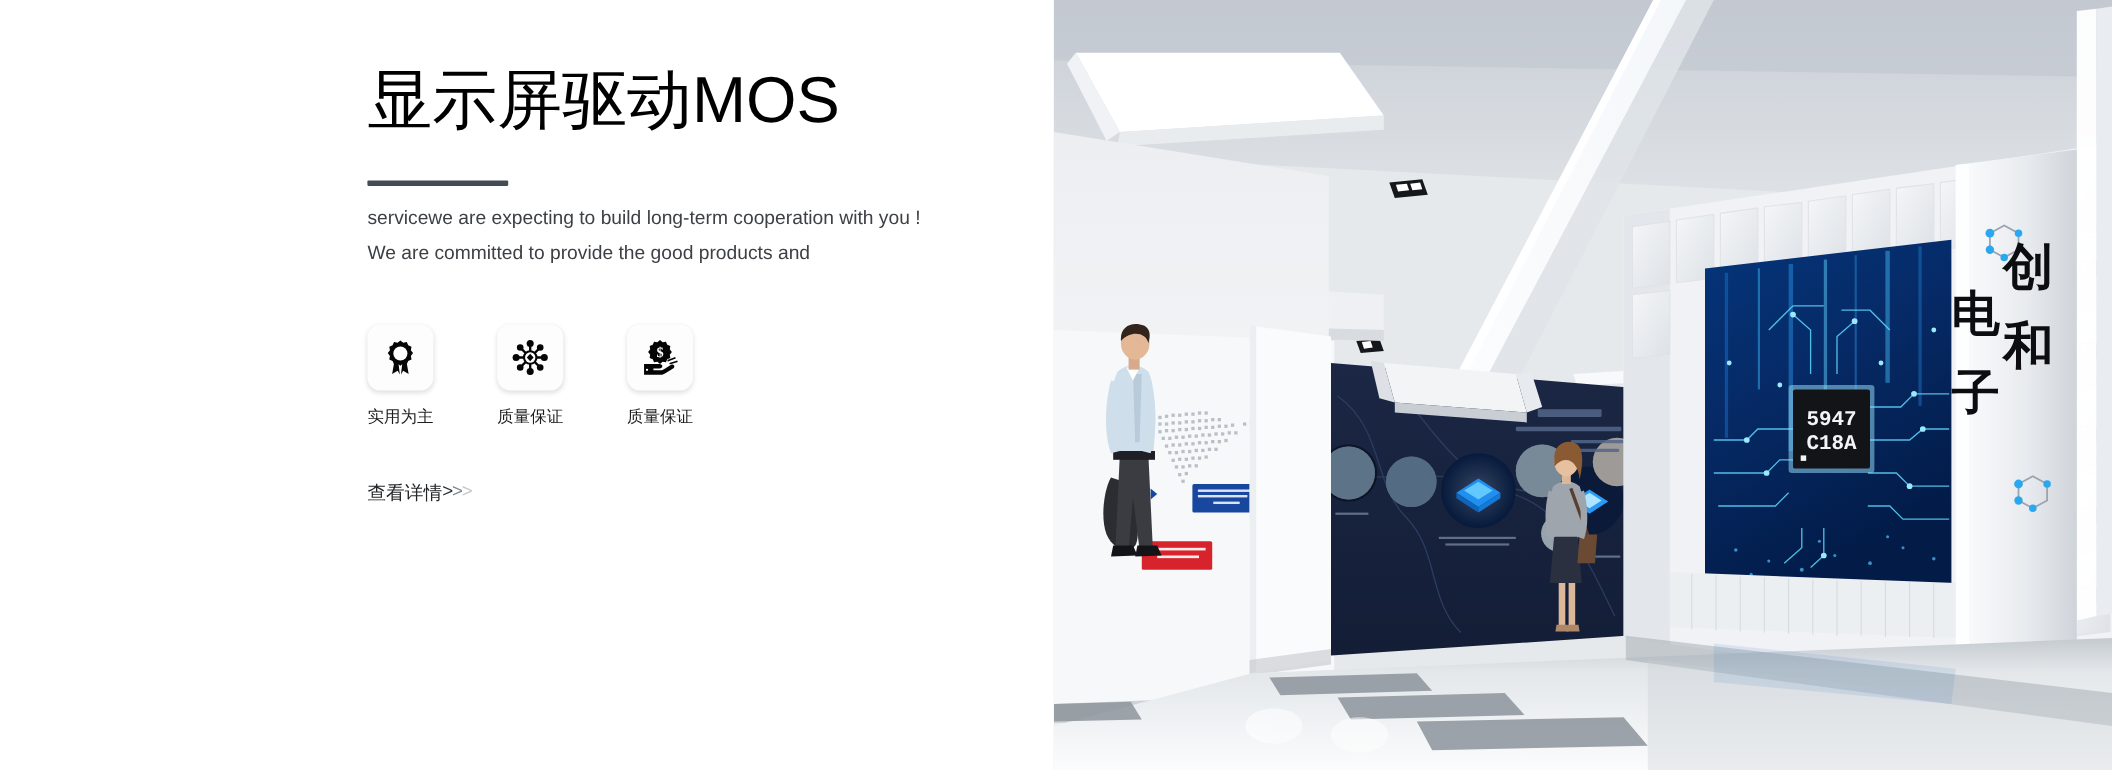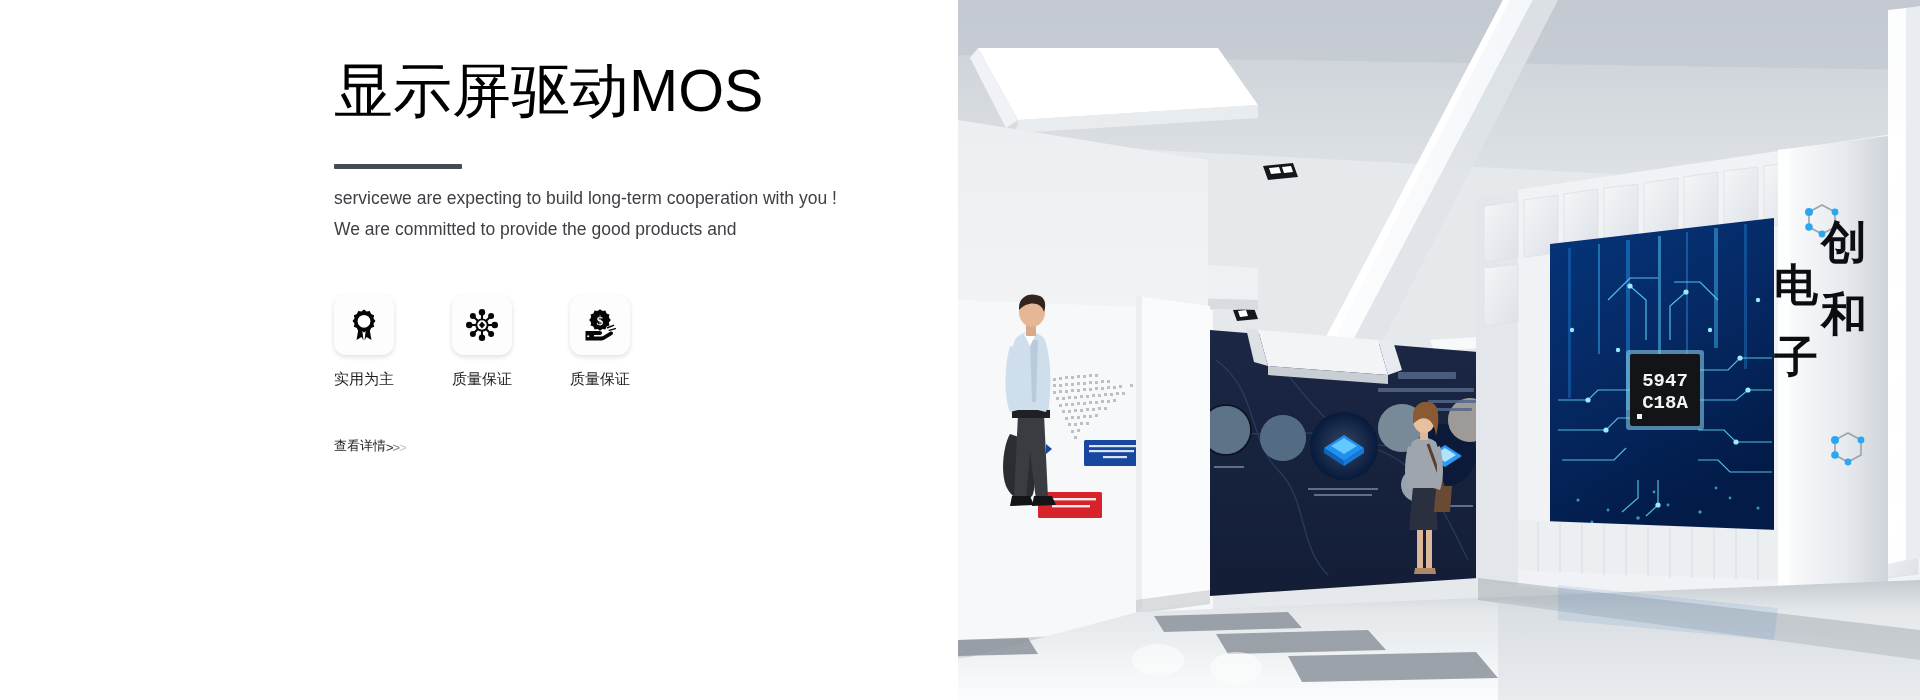--- a/index.html
+++ b/index.html
@@ -42,22 +42,22 @@
     background:linear-gradient(135deg, rgba(0,0,0,0.10), rgba(0,0,0,0));
     transform:skewX(-28deg);z-index:-1;
   }
   .feature-icon-box svg{display:block;}
   .feature-label{
     margin-top:15px;font-size:15px;color:#1d1d1d;font-weight:400;white-space:nowrap;
   }
 
   
   .detail-link{
-    margin:48px 0 0 0;display:inline-flex;align-items:flex-end;
-    font-size:13px;color:#222527;text-decoration:none;white-space:nowrap;
+    margin:48px 0 0 0;display:inline-flex;align-items:flex-start;
+    font-size:17px;color:#222527;text-decoration:none;white-space:nowrap;
   }
   .detail-link .chev{font-weight:400;letter-spacing:-1px;}
   .detail-link .c1{color:#2b2f33;}
   .detail-link .c2{color:#7f868c;}
   .detail-link .c3{color:#c2c7cc;}
 
   
   .photo{position:relative;width:962px;height:700px;flex:0 0 962px;overflow:hidden;
          background:#d6dade;}
   .photo svg{position:absolute;left:0;top:0;}

